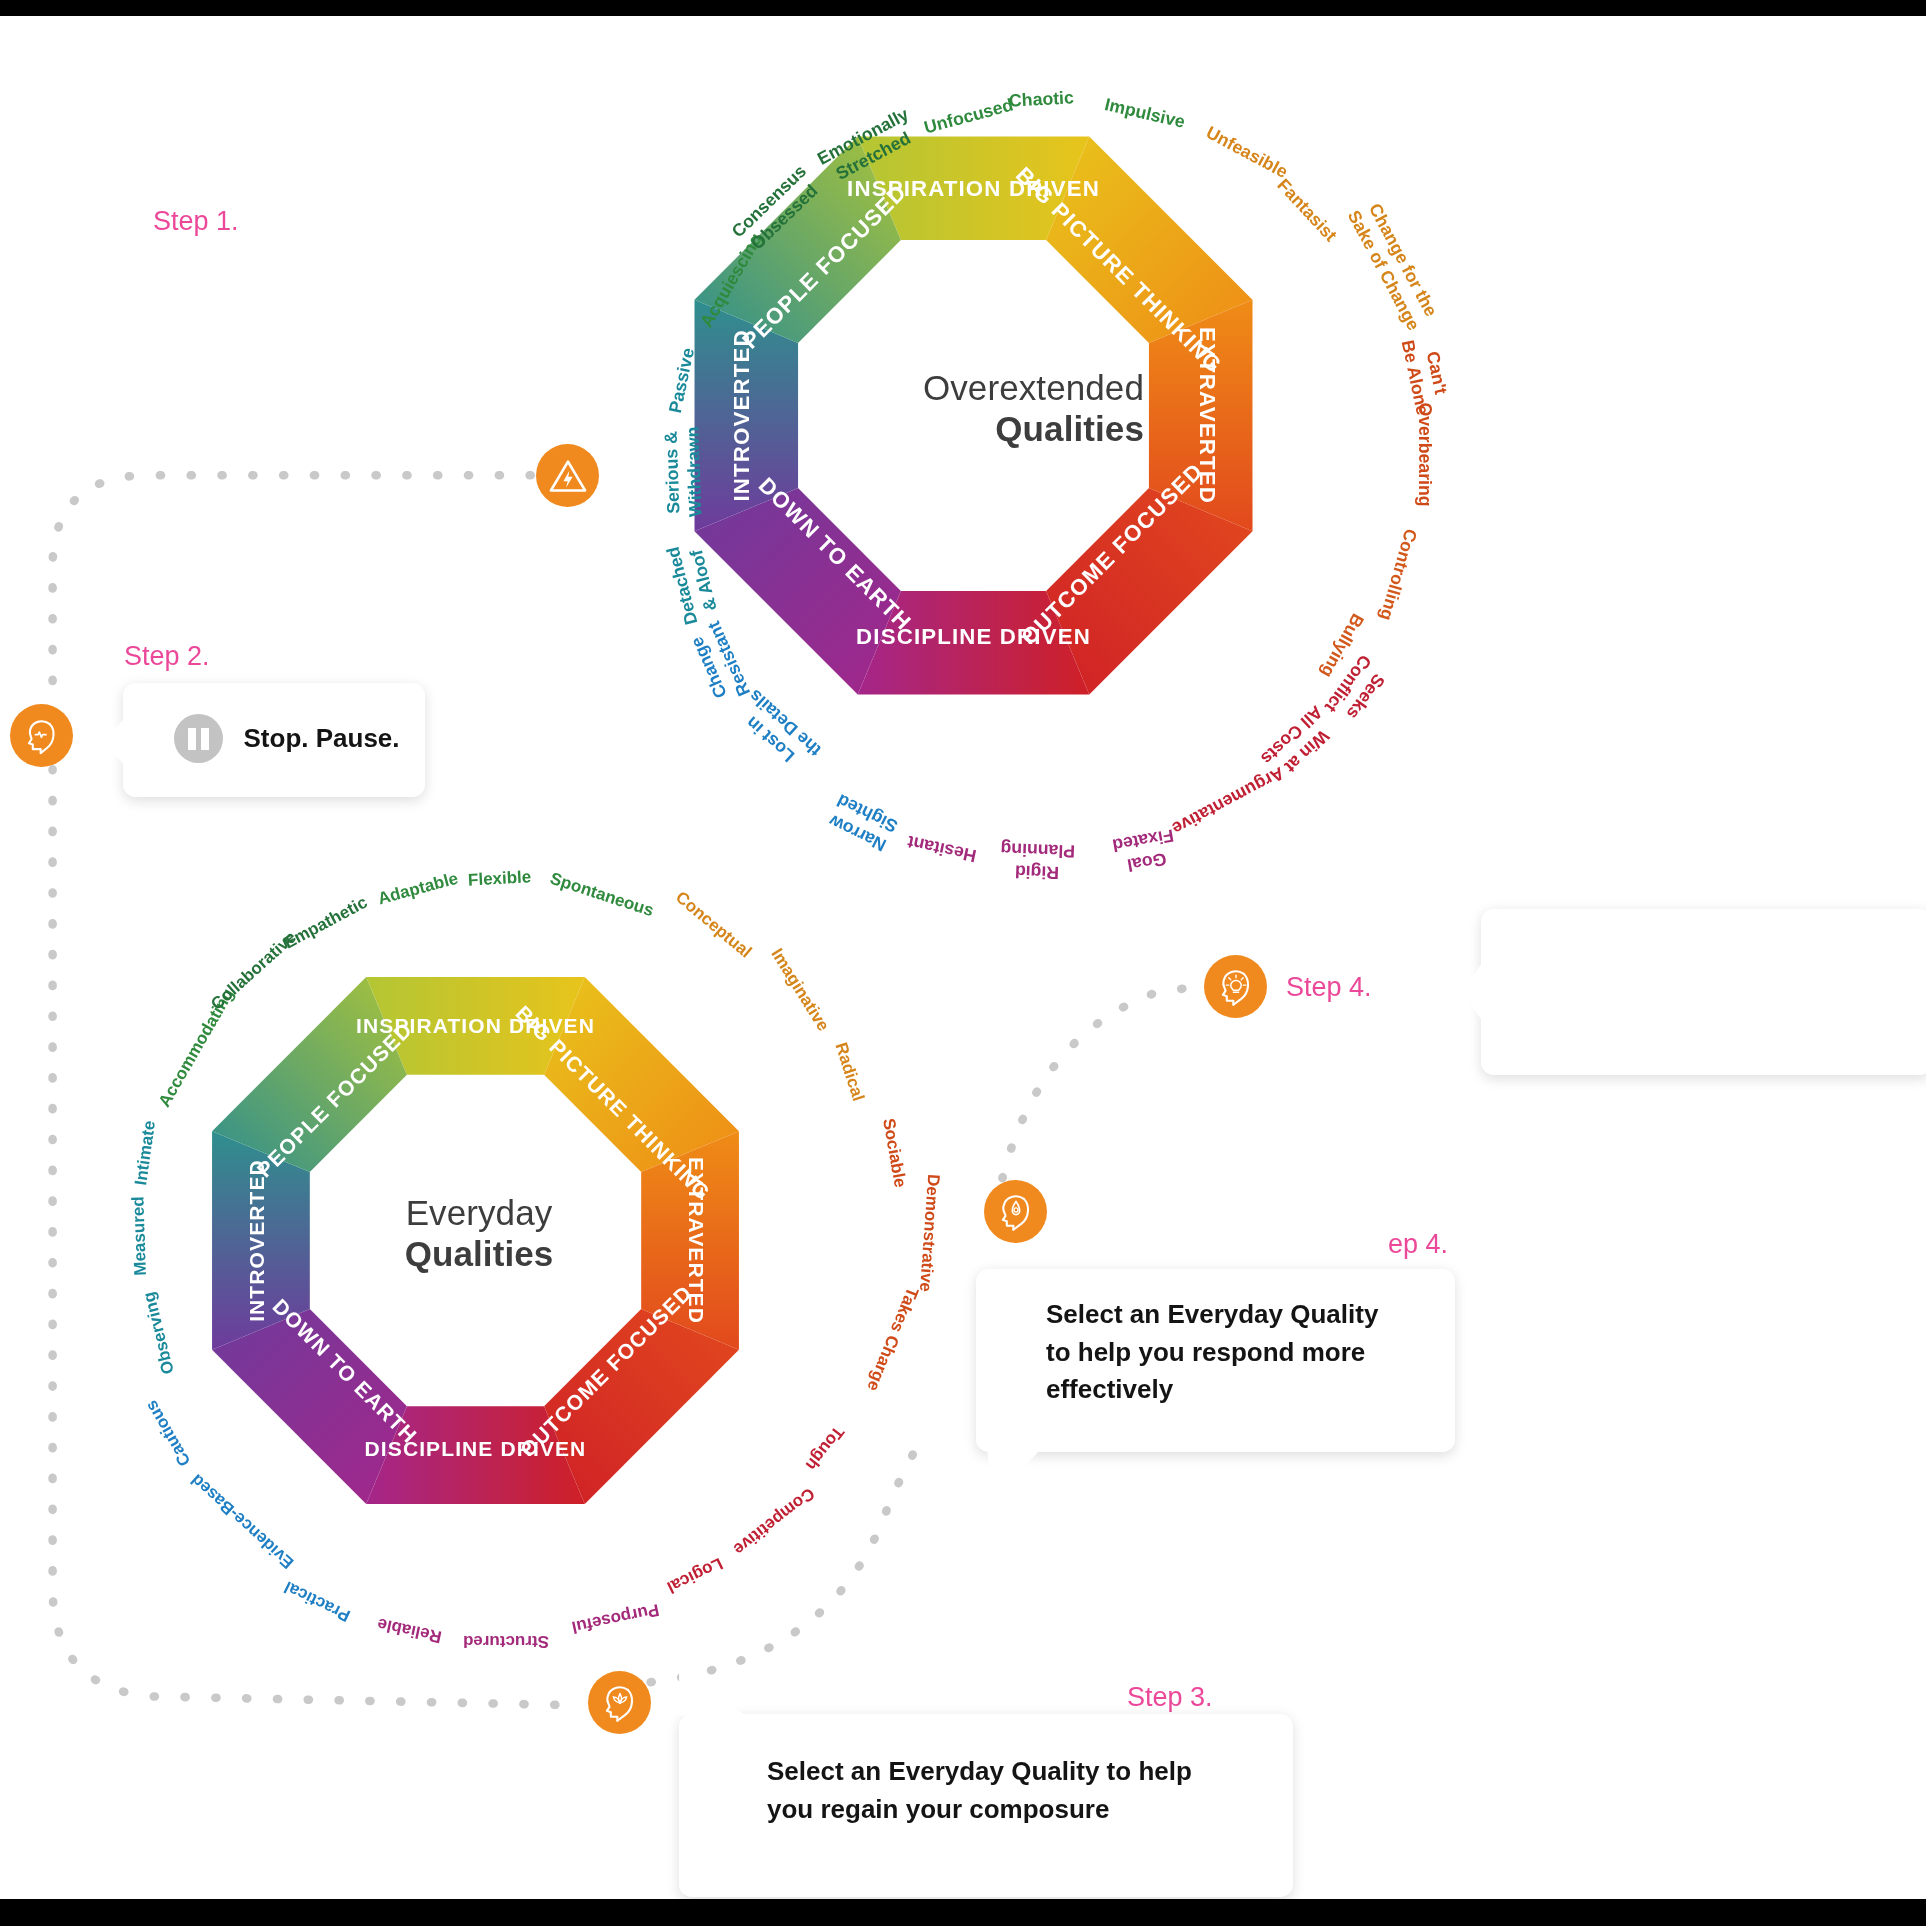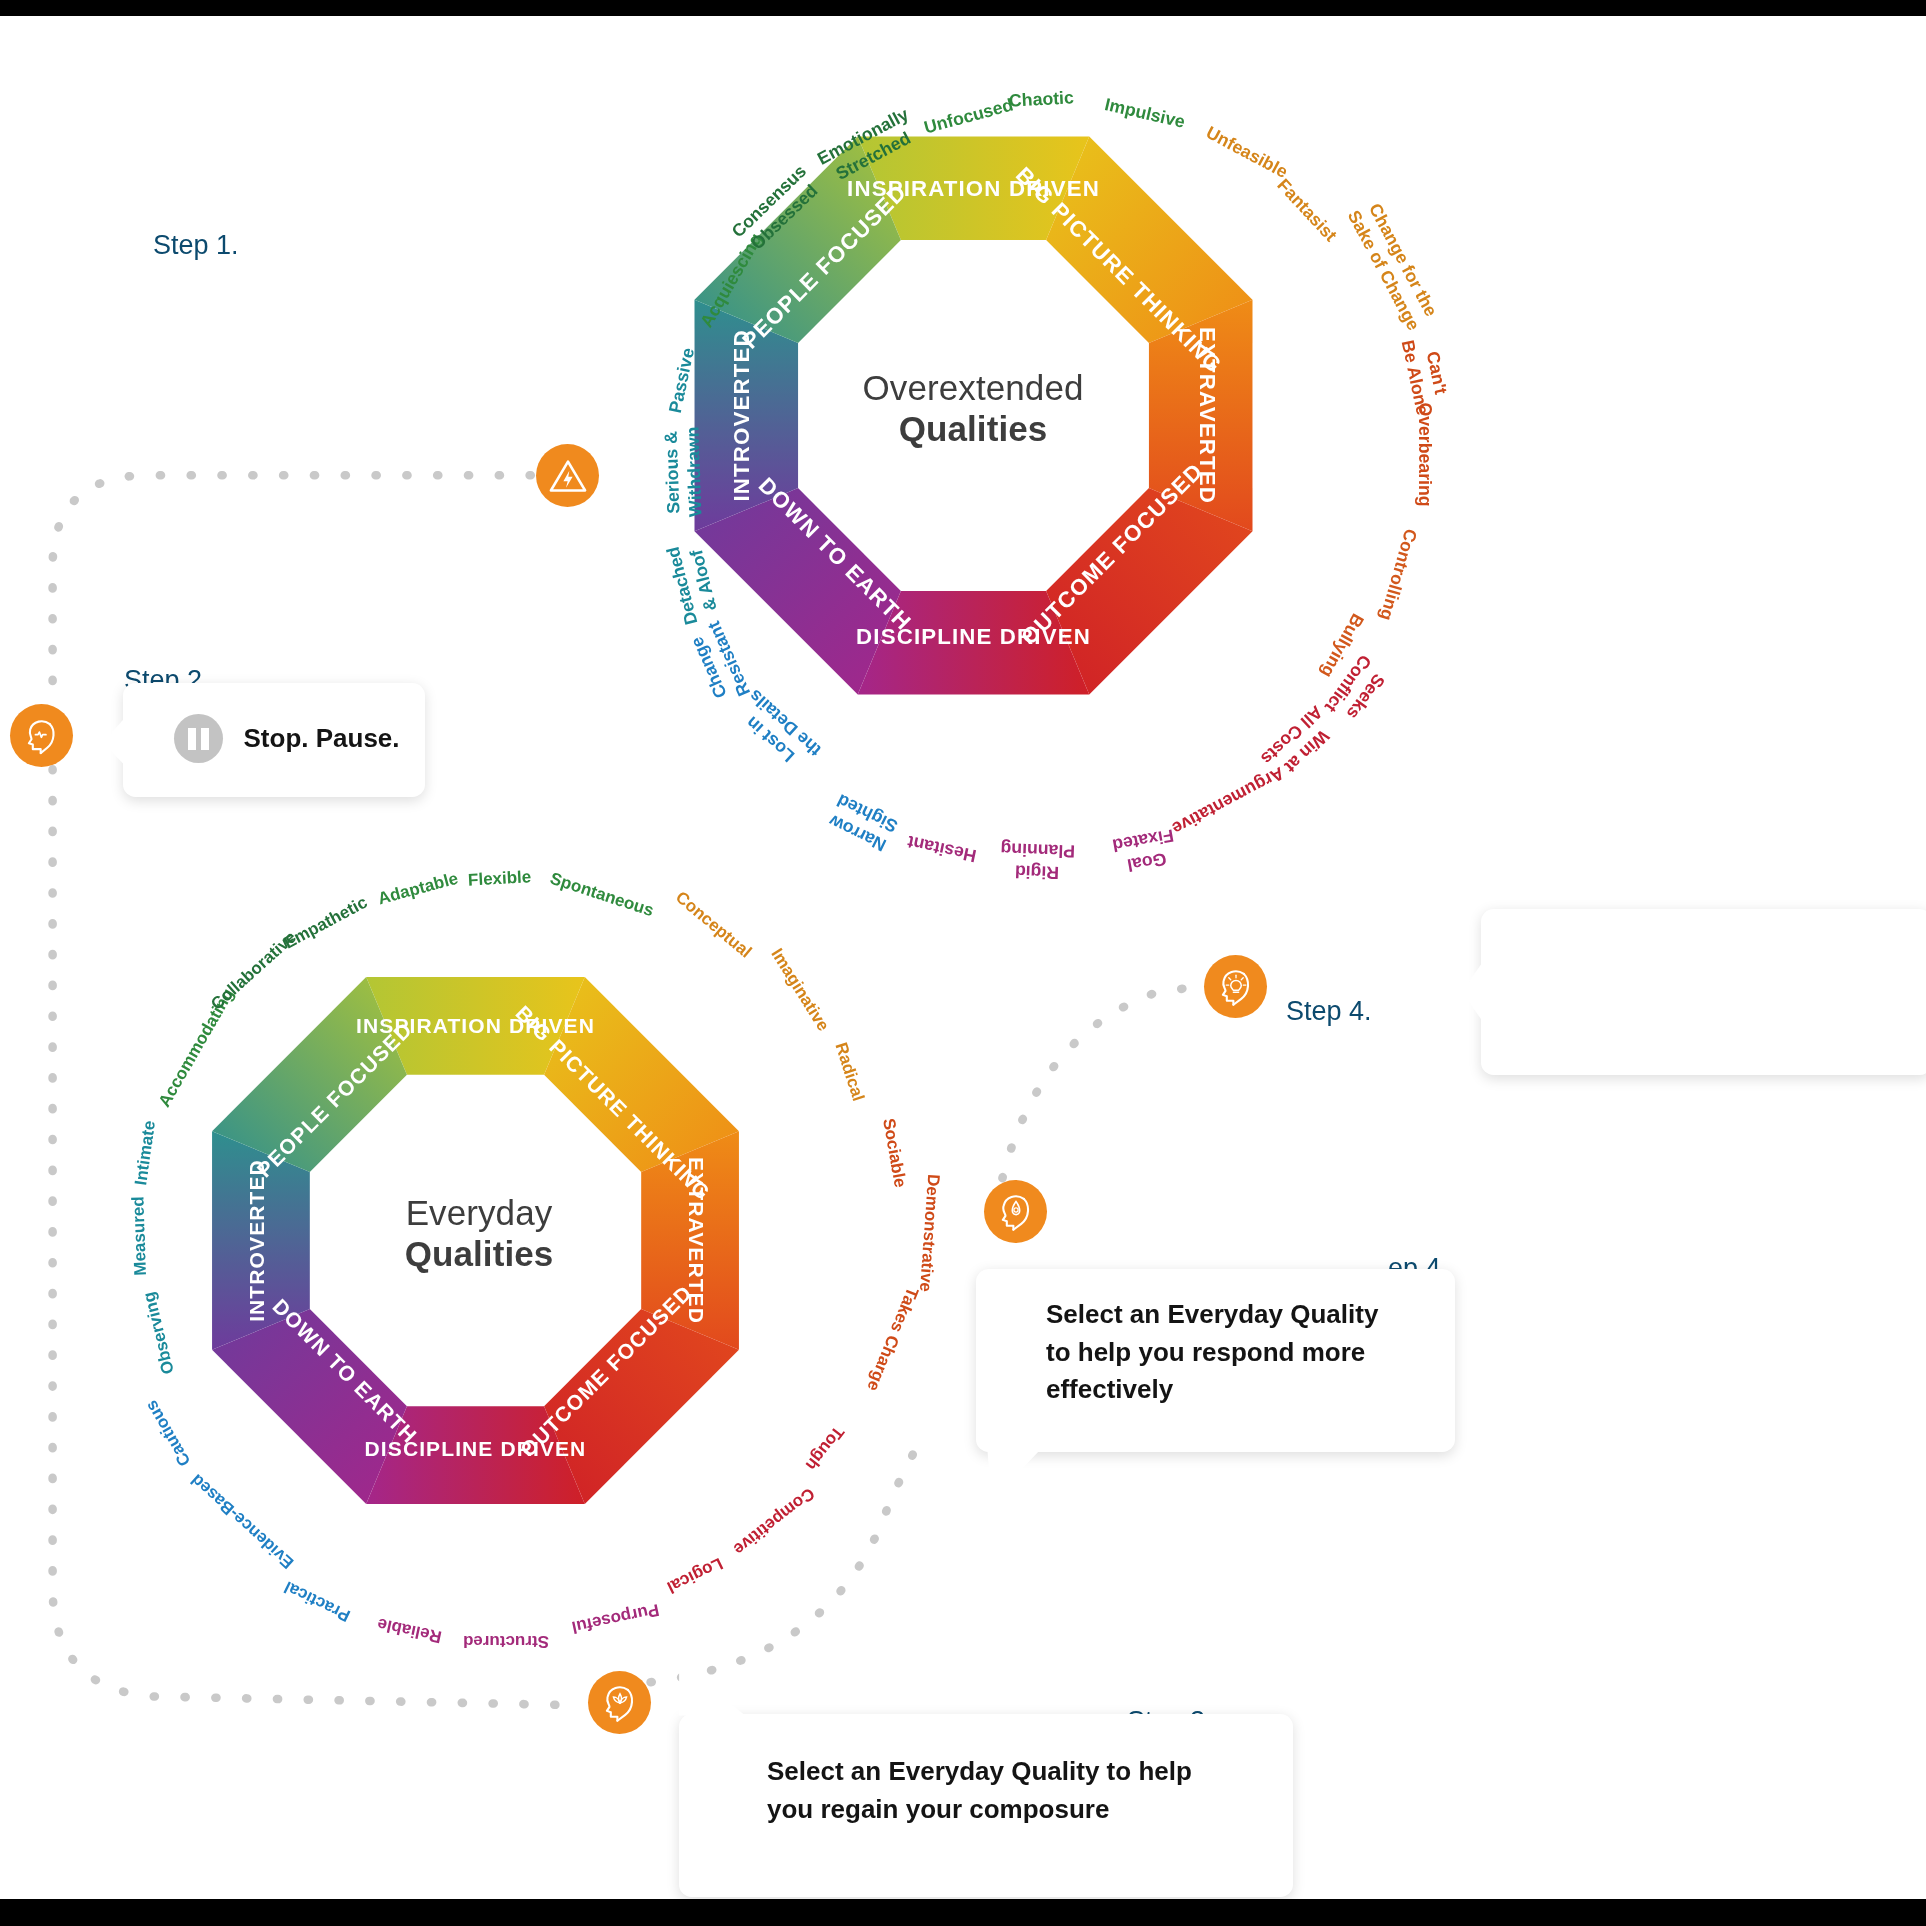--- a/index.html
+++ b/index.html
@@ -7,21 +7,21 @@
   #stage{position:relative;width:1926px;height:1926px;background:#000;overflow:hidden;}
   #canvas{position:absolute;left:0;top:16px;width:1926px;height:1883px;background:#ffffff;}
 
   
   .wheel{position:absolute;}
   .wheel svg{display:block;}
   .wheel-center{position:absolute;text-align:center;color:#3d3d3d;
     font-size:35px;line-height:1.18;font-weight:400;letter-spacing:0.1px;}
 
   
-  .step-label{position:absolute;color:#0c4a6e;font-size:27px;font-weight:400;white-space:nowrap;margin-top:24px;}
+  .step-label{position:absolute;color:#ec4899;font-size:27px;font-weight:400;white-space:nowrap;}
   .bubble{position:absolute;background:#fff;border-radius:12.6px;
      box-shadow:0 3.4px 12.6px rgba(0,0,0,.13);}
   .bubble .txt{color:#141414;font-weight:bold;font-size:26px;line-height:1.45;}
 
   .icon-badge{position:absolute;border-radius:50%;background:#F08A1E;
      display:flex;align-items:center;justify-content:center;z-index:6;}
   .icon-badge svg{display:block;}
 
   .pausebtn{width:49px;height:49px;border-radius:50%;background:#c3c3c3;
      display:inline-flex;align-items:center;justify-content:center;
@@ -111,21 +111,21 @@
           <text transform="translate(695,305) rotate(45)">BIG PICTURE THINKING</text>
           <text transform="translate(815,500) rotate(90)">EXTRAVERTED</text>
           <text transform="translate(700,700) rotate(-45)">OUTCOME FOCUSED</text>
           <text x="500" y="818">DISCIPLINE DRIVEN</text>
           <text transform="translate(300,700) rotate(45)">DOWN TO EARTH</text>
           <text transform="translate(188,500) rotate(-90)">INTROVERTED</text>
           <text transform="translate(300,300) rotate(-45)">PEOPLE FOCUSED</text>
         </g>
       </svg>
 
-      <div class="wheel-center" style="left:188px;top:311px;width:342px;">
+      <div class="wheel-center" style="left:188px;top:311px;width:342px;text-align:right;">
         <div>Overextended</div>
         <div style="font-weight:600;">Qualities</div>
       </div>
     </div>
 
     <div>
       <div style="position:absolute;left:1009px;top:73px;transform:rotate(-3deg);color:#2f8a3d;font-size:17.7px;font-weight:bold;">Chaotic</div>
       <div style="position:absolute;left:1104px;top:87px;transform:rotate(13deg);color:#2f8a3d;font-size:17.7px;font-weight:bold;">Impulsive</div>
       <div style="position:absolute;left:1202px;top:126px;transform:rotate(28deg);color:#d5851a;font-size:17.7px;font-weight:bold;">Unfeasible</div>
       <div style="position:absolute;left:1268px;top:184px;transform:rotate(47deg);color:#d5851a;font-size:17.7px;font-weight:bold;">Fantasist</div>

